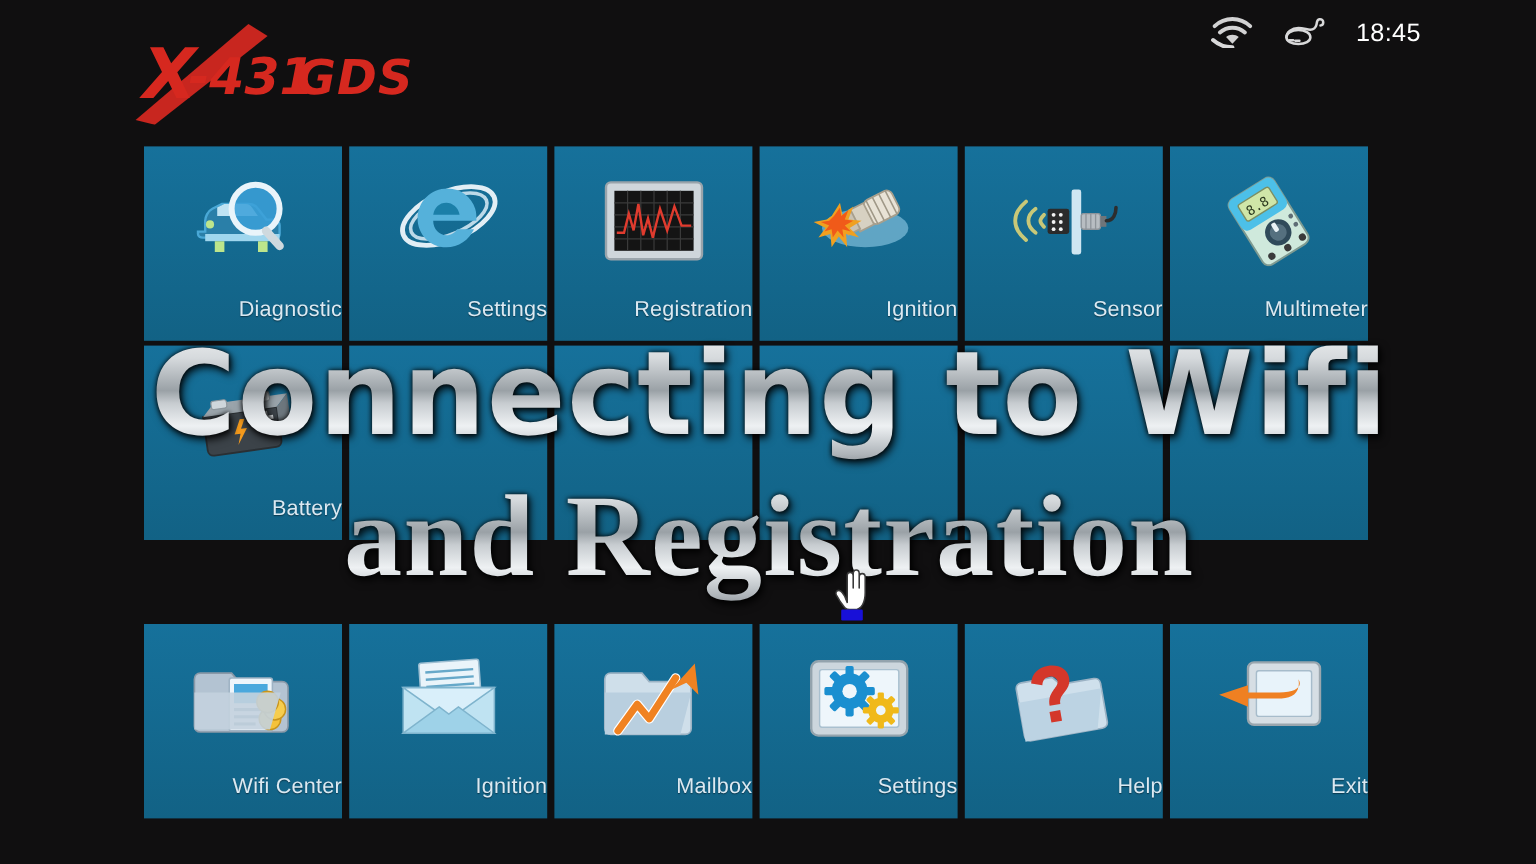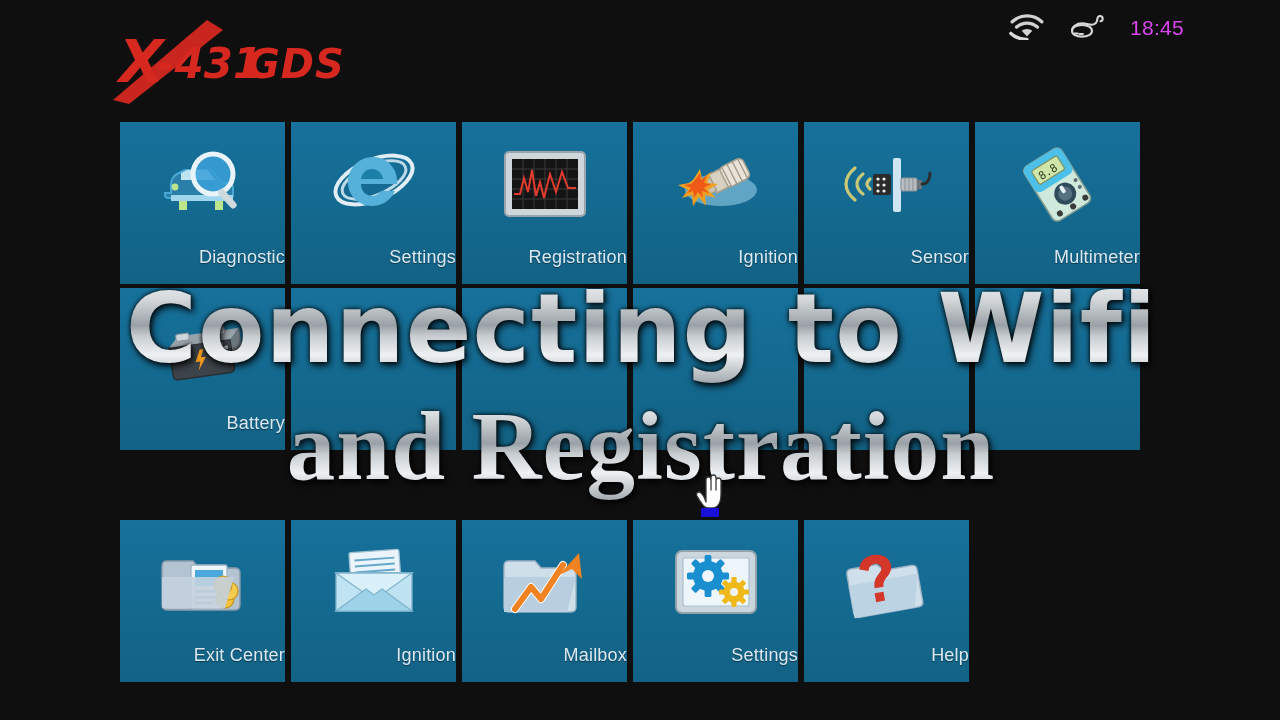--- a/index.html
+++ b/index.html
@@ -23,21 +23,21 @@
     height: 56px;
     display: flex;
     align-items: center;
     justify-content: flex-end;
     padding-right: 96px;
     gap: 22px;
     box-sizing: border-box;
   }
   .status-icon { display: block; }
   #clock {
-    color: #d946ef;
+    color: #ffffff;
     font-size: 21px;
     letter-spacing: 0.3px;
     font-family: "Liberation Sans", sans-serif;
   }
 
   
   #logo {
     position: absolute;
     left: 95px;
     top: 12px;
@@ -357,21 +357,21 @@
               <rect x="38" y="57" width="18" height="2.6"></rect>
             </g>
             <g transform="translate(60 38)">
               <circle cx="8" cy="16" r="9" fill="#f5c23a" stroke="#c8941c" stroke-width="1.2"></circle>
               <circle cx="12" cy="8" r="9" fill="#f6cd4e" stroke="#c8941c" stroke-width="1.2"></circle>
               <circle cx="6" cy="2" r="9" fill="#f3b72b" stroke="#c8941c" stroke-width="1.2"></circle>
             </g>
             <path d="M5 32h72l-9 31H5z" fill="#c3d2de" opacity="0.9"></path>
           </svg>
         </div>
-        <div class="tile-label">Exit Center</div>
+        <div class="tile-label">Wifi Center</div>
       </div>
 
       <div class="tile">
         <div class="tile-icon">
           <svg width="92" height="74" viewBox="0 0 92 74">
             <rect x="22" y="6" width="50" height="34" rx="2" fill="#eaf4fa" stroke="#9fbfd2" stroke-width="1.3" transform="rotate(-4 47 23)"></rect>
             <g stroke="#66a8c9" stroke-width="2" transform="rotate(-4 47 23)">
               <path d="M27 14h40M27 20h40M27 26h40M27 32h28"></path>
             </g>
             <path d="M8 28h76v38H8z" fill="#bfe3f2" stroke="#7fb4cd" stroke-width="1.3"></path>
@@ -446,20 +446,30 @@
               <g fill="#d4372a">
                 <path d="M36 8c9 0 16 5 16 13 0 7-5 10-8 13-2 2-3 4-3 7h-9c0-6 2-9 5-12 2-2 5-4 5-7 0-3-3-5-6-5-4 0-6 2-7 6l-9-3c2-8 8-12 16-12z"></path>
                 <rect x="31" y="46" width="9" height="9"></rect>
               </g>
             </g>
           </svg>
         </div>
         <div class="tile-label">Help</div>
       </div>
 
+      <div class="tile">
+        <div class="tile-icon">
+          <svg width="92" height="72" viewBox="0 0 92 72">
+            <rect x="28" y="6" width="60" height="52" rx="5" fill="#d6dee4" stroke="#9aa6ae" stroke-width="2"></rect>
+            <rect x="35" y="13" width="46" height="38" rx="2" fill="#e8f3fa" stroke="#a7bccb" stroke-width="1.2"></rect>
+            <path d="M70 20c2 10-4 16-14 16H28v-11L4 33l24 10V31h26c14 0 20-5 16-11z" fill="#ef8022"></path>
+          </svg>
+        </div>
+        <div class="tile-label">Exit</div>
+      </div>
     </div>
   </div>
 
   <div id="caption">
     <div class="cap-line l1">Connecting to Wifi</div>
     <div class="cap-line l2">and Registration</div>
   </div>
 
   <div id="cursor">
     <svg width="30" height="46" viewBox="0 0 30 46">

